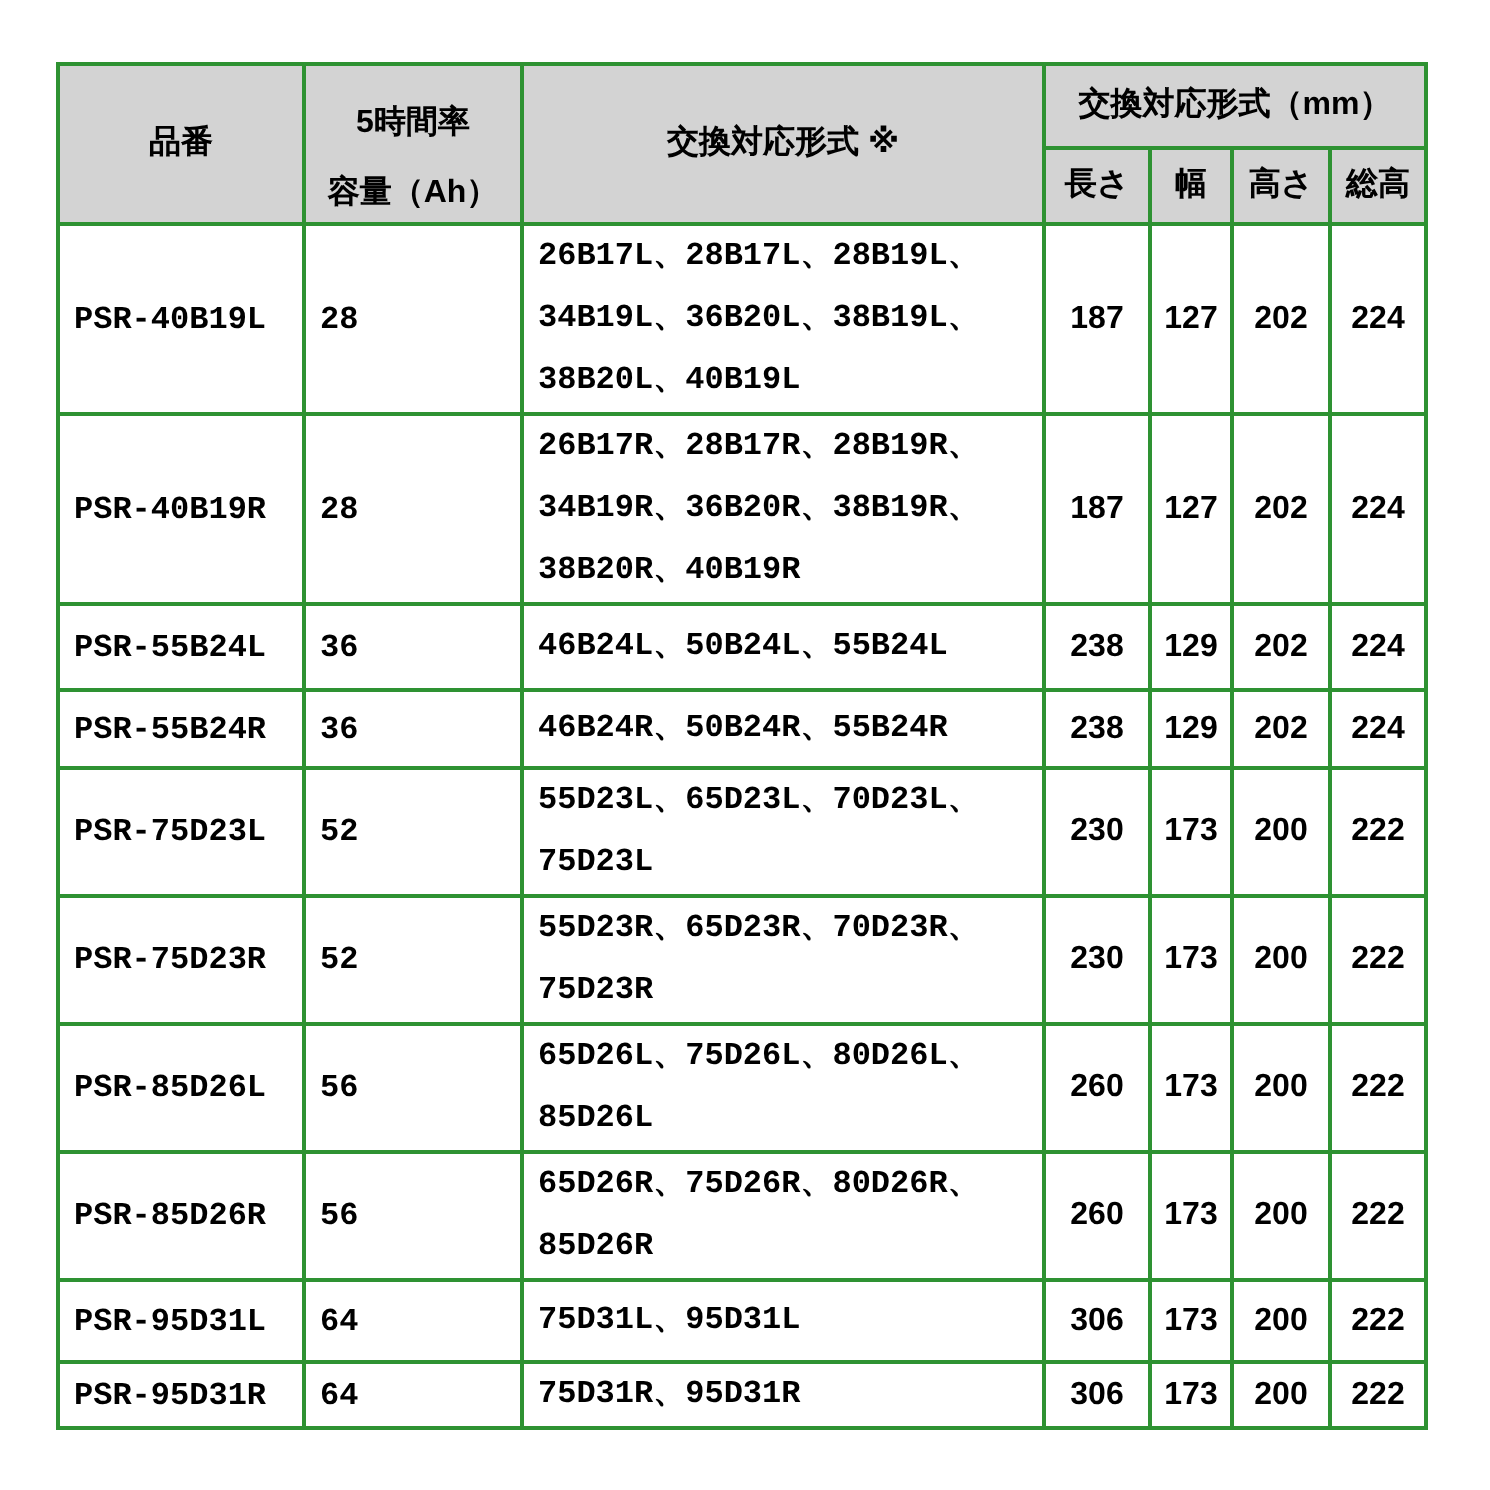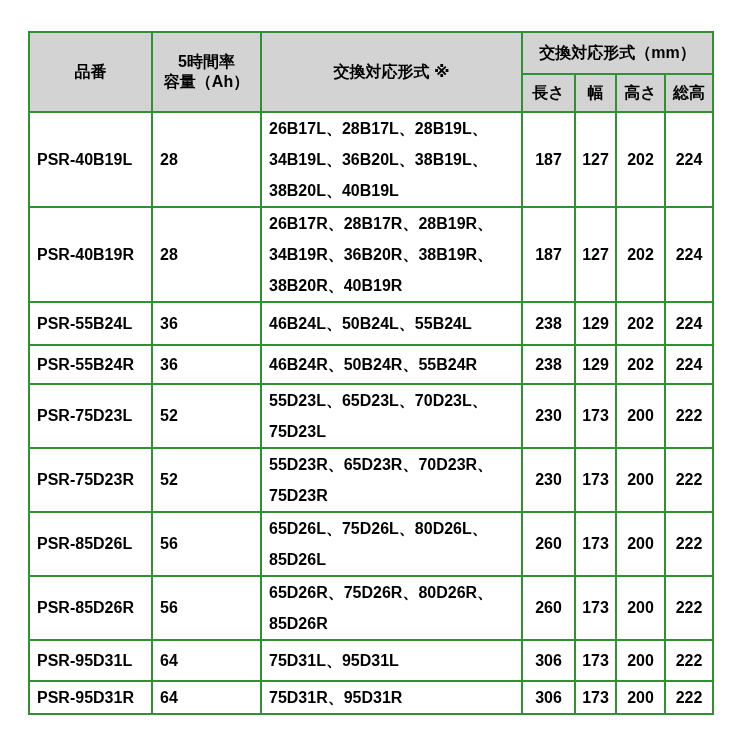--- a/index.html
+++ b/index.html
@@ -39,34 +39,35 @@
     background: var(--header-bg);
     text-align: center;
     line-height: 1.25;
   }
   tr.hrow1 { height: 42px; }
   tr.hrow2 { height: 38px; }
   td.c-part, td.c-cap, td.c-compat {
     text-align: left;
     padding-left: 7px;
     padding-right: 4px;
+    font-family: Liberation Mono, monospace;
   }
   td.c-compat { line-height: 31px; }
   td.c-num { text-align: center; margin-left: 16px; }
   tbody tr:nth-child(1)  { height: 94px; }
   tbody tr:nth-child(2)  { height: 90px; }
   tbody tr:nth-child(3)  { height: 43px; }
   tbody tr:nth-child(4)  { height: 39px; }
   tbody tr:nth-child(5)  { height: 61px; }
   tbody tr:nth-child(6)  { height: 60px; }
   tbody tr:nth-child(7)  { height: 64px; }
   tbody tr:nth-child(8)  { height: 60px; }
   tbody tr:nth-child(9)  { height: 41px; }
   tbody tr:nth-child(10) { height: 29px; }
-  .two-line span { display: block; }
+  .two-line span { display: block; margin-top: 15px; }
 </style>
 </head>
 <body>
 
 <div class="page">
   <table class="spec">
     <colgroup>
       <col style="width:123px">
       <col style="width:109px">
       <col style="width:261px">

